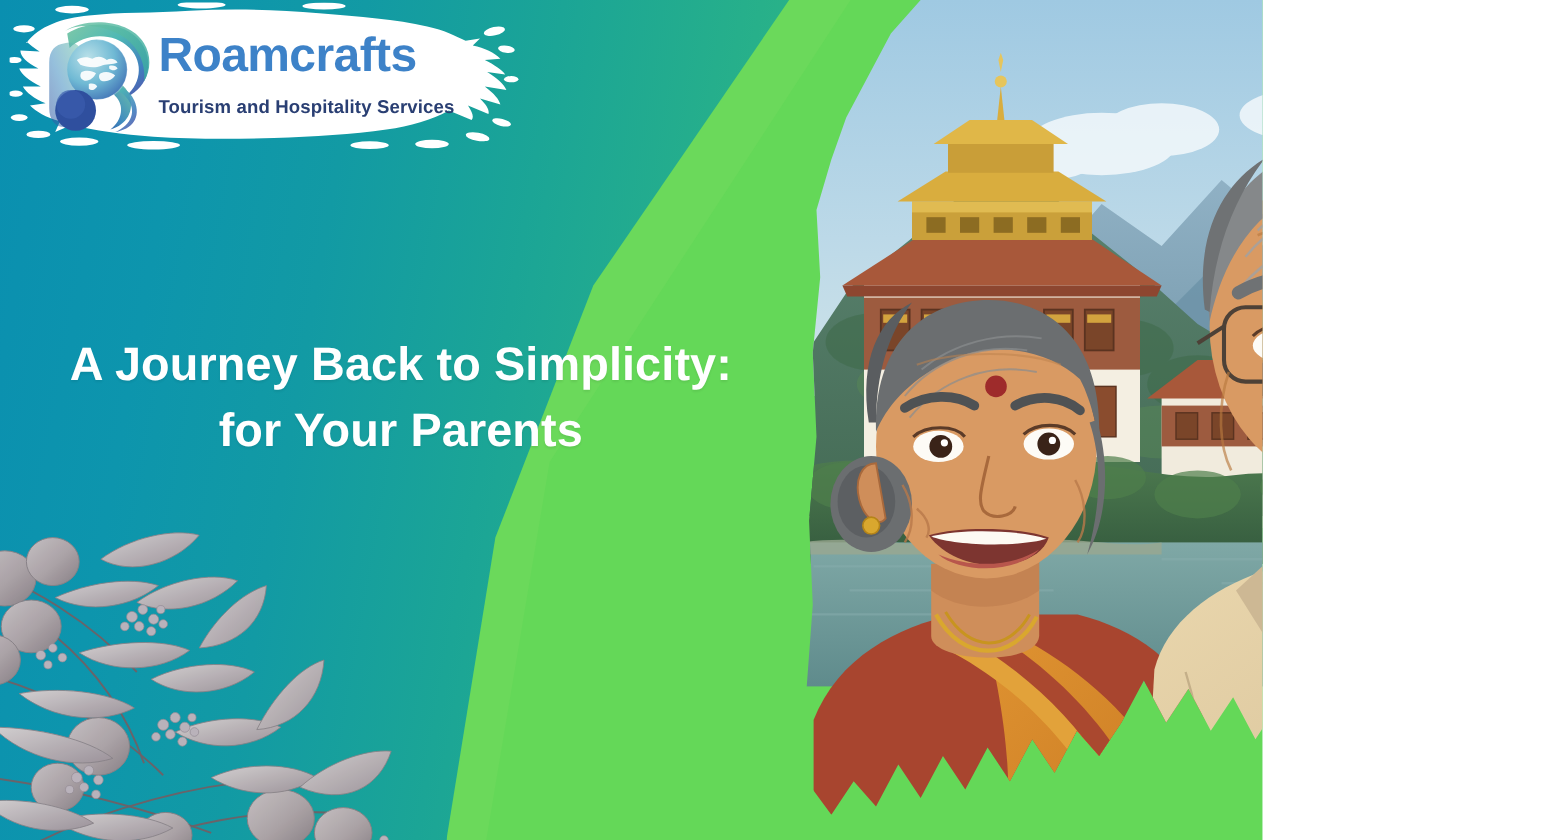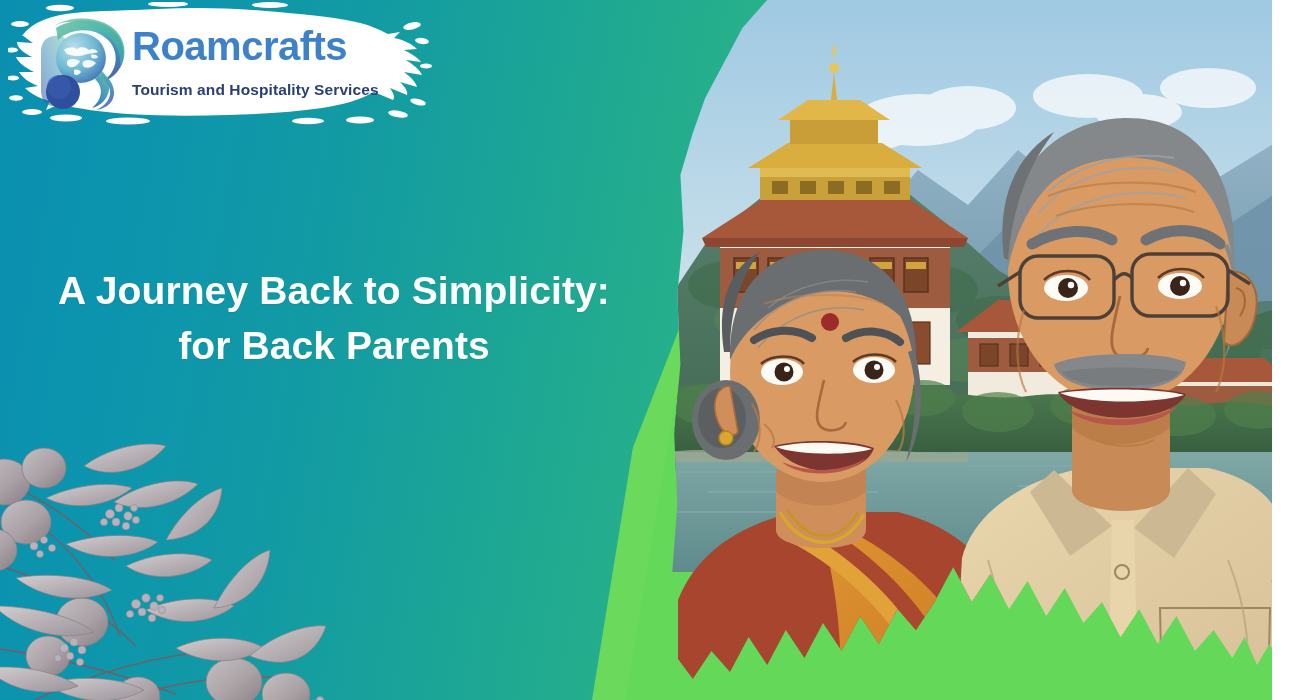--- a/index.html
+++ b/index.html
@@ -6,21 +6,21 @@
   * { margin:0; padding:0; box-sizing:border-box; }
   html,body { width:1300px; height:700px; overflow:hidden; }
   body {
     font-family: "Liberation Sans", sans-serif;
     background:#ffffff;
   }
 
   
   .banner{
     position:relative;
-    width:1272px; height:700px;
+    width:1052px; height:700px;
     overflow:hidden;
     background:linear-gradient(100deg,
         #0a8fb0 0%,
         #0d95ad 14%,
         #129aa4 26%,
         #1ba596 40%,
         #27b08a 54%,
         #35ba80 68%,
         #45c27c 82%,
         #55cc6f 94%,
@@ -107,21 +107,21 @@
     font-size:15.5px;
     font-weight:700;
     color:#2a3f73;
     letter-spacing:0.1px;
     white-space:nowrap;
   }
 
   
   .headline{
     position:absolute;
-    left:0; top:263px;
+    left:0; top:277px;
     width:668px;
     text-align:center;
     color:#ffffff;
     font-size:39px;
     font-weight:700;
     line-height:1.42;
     letter-spacing:0.1px;
     text-shadow:0 1px 2px rgba(0,0,0,.07);
     padding:0 18px;
   }
@@ -630,16 +630,16 @@
     </svg>
 
     <div class="logo-text">
       <div class="logo-title">Roamcrafts</div>
       <div class="logo-tagline">Tourism and Hospitality Services</div>
     </div>
   </div>
 
   <h1 class="headline">
     <span>A Journey Back to Simplicity:</span>
-    <span>for Back Parents</span>
+    <span>for Your Parents</span>
   </h1>
 
 </div>
 
 </body></html>

